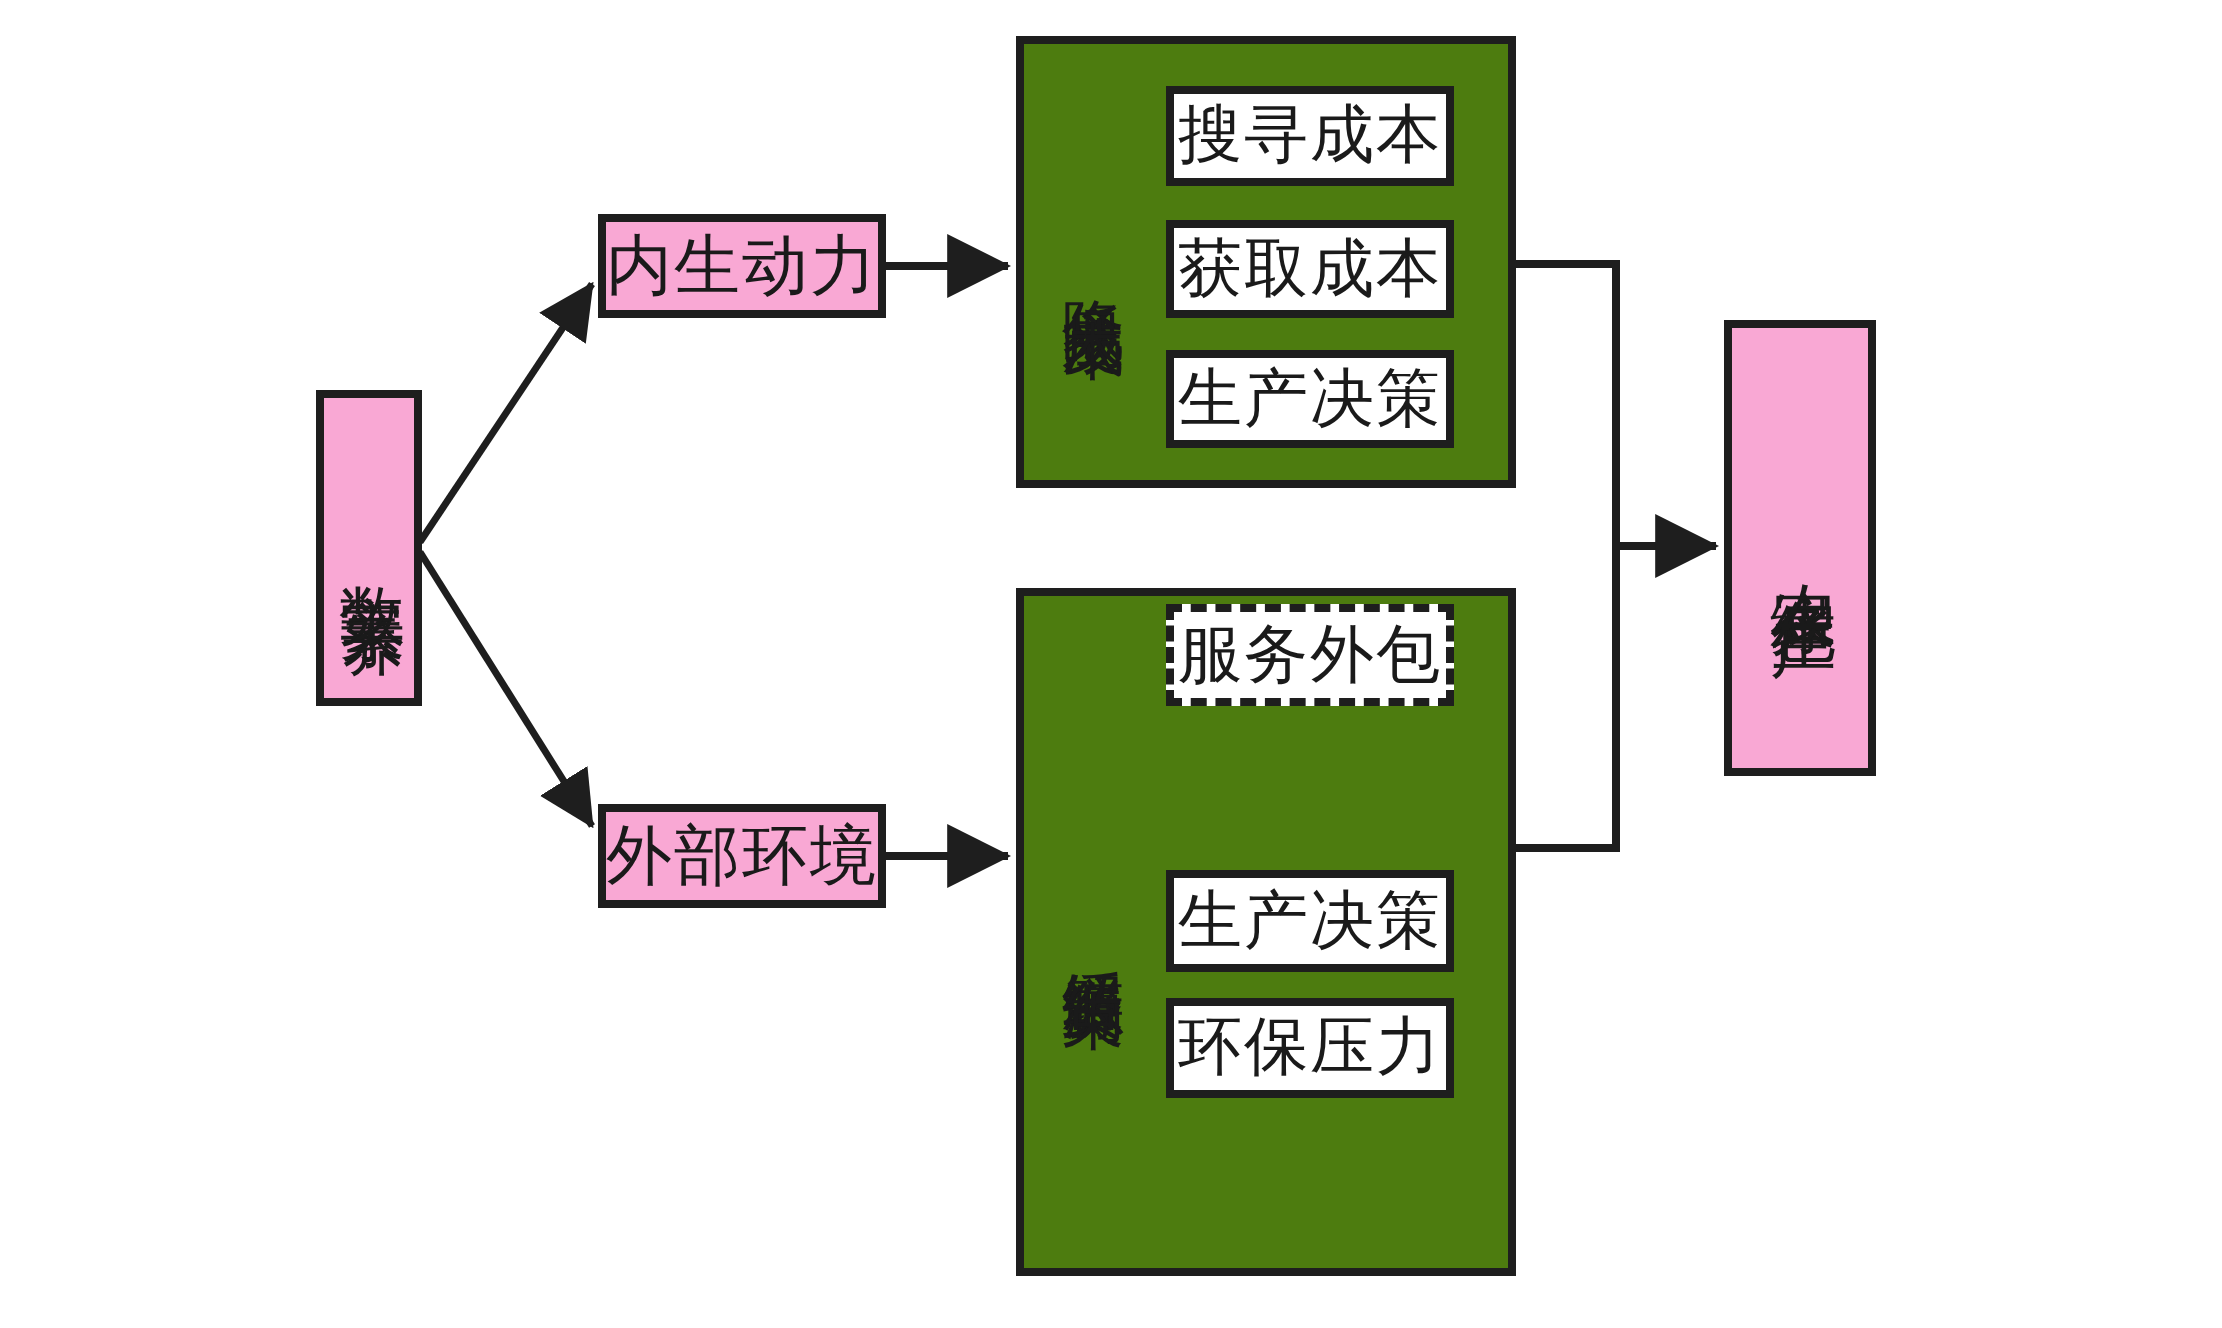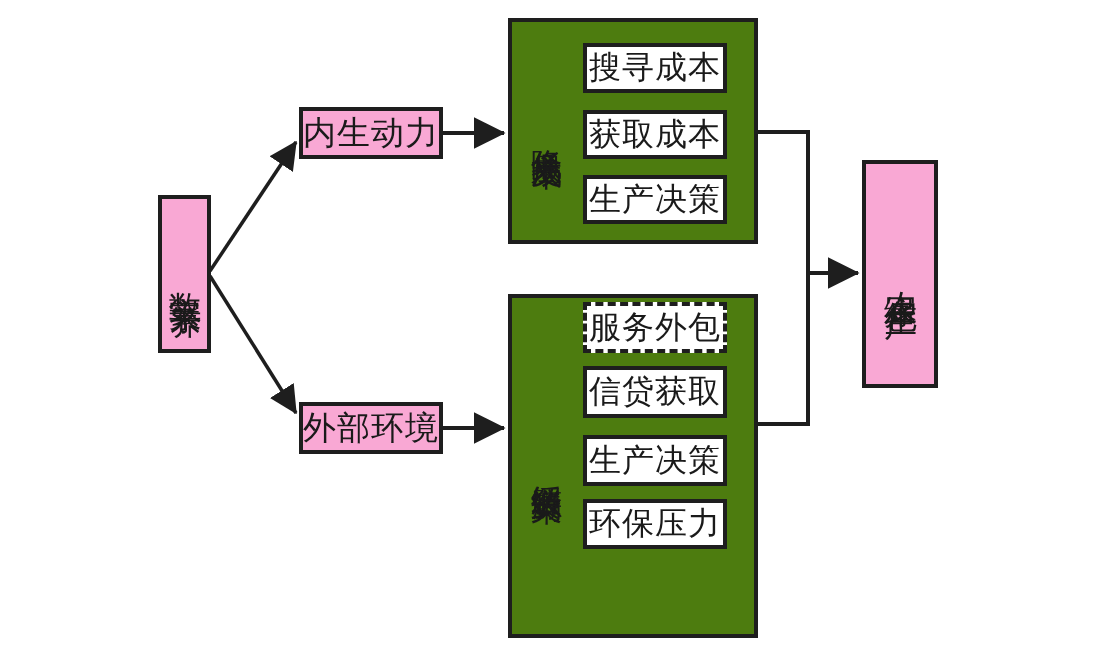--- a/index.html
+++ b/index.html
@@ -167,23 +167,20 @@
     <div class="item gt-item-3">
       <span>生产决策</span>
     </div>
   </div>
 
   <div class="group group-bottom">
     <div class="group-label">缓解资源约束</div>
     <div class="item gb-item-1">
       <span>服务外包</span>
     </div>
-    <div class="item gb-item-2">
-      <span>信贷获取</span>
-    </div>
     <div class="item gb-item-3">
       <span>生产决策</span>
     </div>
     <div class="item gb-item-4">
       <span>环保压力</span>
     </div>
   </div>
 
   <div class="box vtext outcome">
     <span>农户绿色生产</span>

